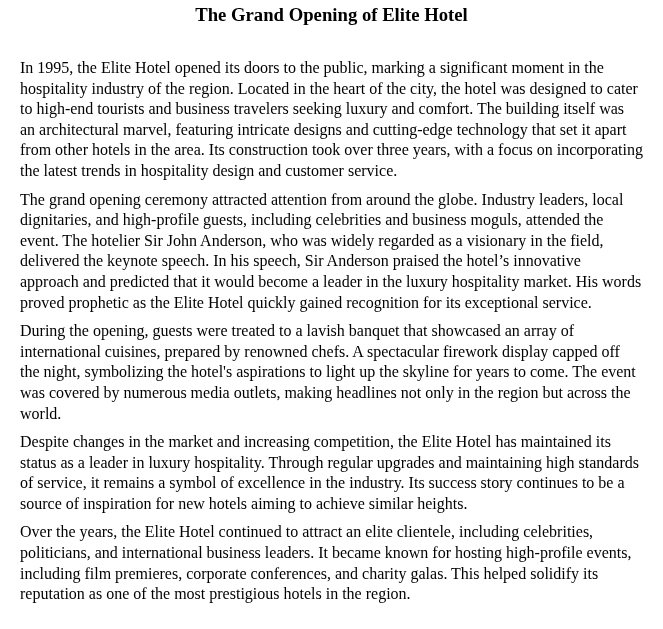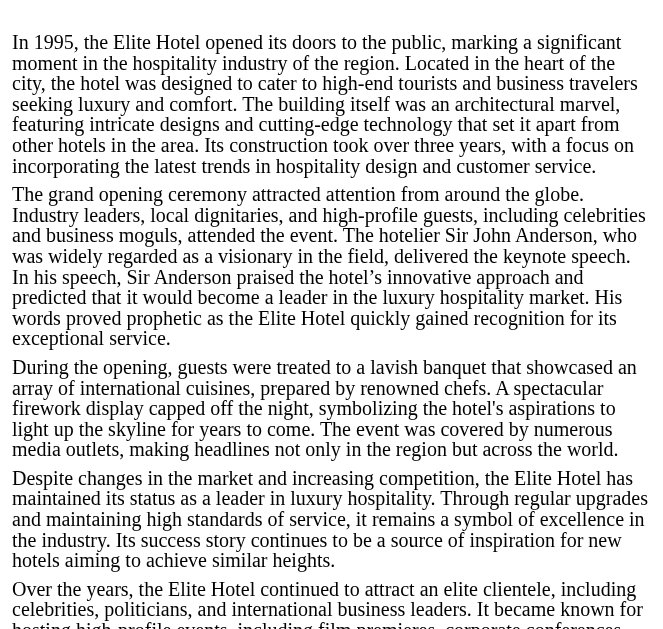--- a/index.html
+++ b/index.html
@@ -20,33 +20,34 @@
     width: 663px;
   }
   .doc-title {
     font-size: 18.7px;
     font-weight: bold;
     text-align: center;
     line-height: 22px;
     margin: 4px 0 0 0;
   }
   .doc-paragraph {
-    font-size: 20px;
+    font-size: 16px;
     line-height: 20.6px;
     text-align: left;
-    margin: 8px 4px;
+    margin: 8px 12px;
   }
   .doc-paragraph.first {
     margin-top: 32px;
   }
 </style>
 </head>
 <body>
 
 <div class="page">
+  <h1 class="doc-title">The Grand Opening of Elite Hotel</h1>
 
   <p class="doc-paragraph first">In 1995, the Elite Hotel opened its doors to the public, marking a significant moment in the hospitality industry of the region. Located in the heart of the city, the hotel was designed to cater to high-end tourists and business travelers seeking luxury and comfort. The building itself was an architectural marvel, featuring intricate designs and cutting-edge technology that set it apart from other hotels in the area. Its construction took over three years, with a focus on incorporating the latest trends in hospitality design and customer service.</p>
 
   <p class="doc-paragraph">The grand opening ceremony attracted attention from around the globe. Industry leaders, local dignitaries, and high-profile guests, including celebrities and business moguls, attended the event. The hotelier Sir John Anderson, who was widely regarded as a visionary in the field, delivered the keynote speech. In his speech, Sir Anderson praised the hotel’s innovative approach and predicted that it would become a leader in the luxury hospitality market. His words proved prophetic as the Elite Hotel quickly gained recognition for its exceptional service.</p>
 
   <p class="doc-paragraph">During the opening, guests were treated to a lavish banquet that showcased an array of international cuisines, prepared by renowned chefs. A spectacular firework display capped off the night, symbolizing the hotel's aspirations to light up the skyline for years to come. The event was covered by numerous media outlets, making headlines not only in the region but across the world.</p>
 
   <p class="doc-paragraph">Despite changes in the market and increasing competition, the Elite Hotel has maintained its status as a leader in luxury hospitality. Through regular upgrades and maintaining high standards of service, it remains a symbol of excellence in the industry. Its success story continues to be a source of inspiration for new hotels aiming to achieve similar heights.</p>
 
   <p class="doc-paragraph">Over the years, the Elite Hotel continued to attract an elite clientele, including celebrities, politicians, and international business leaders. It became known for hosting high-profile events, including film premieres, corporate conferences, and charity galas. This helped solidify its reputation as one of the most prestigious hotels in the region.</p>

